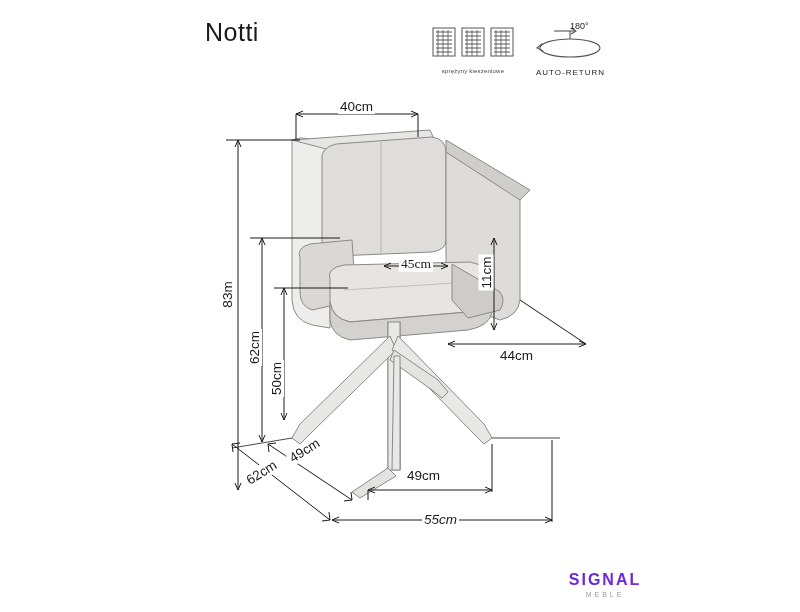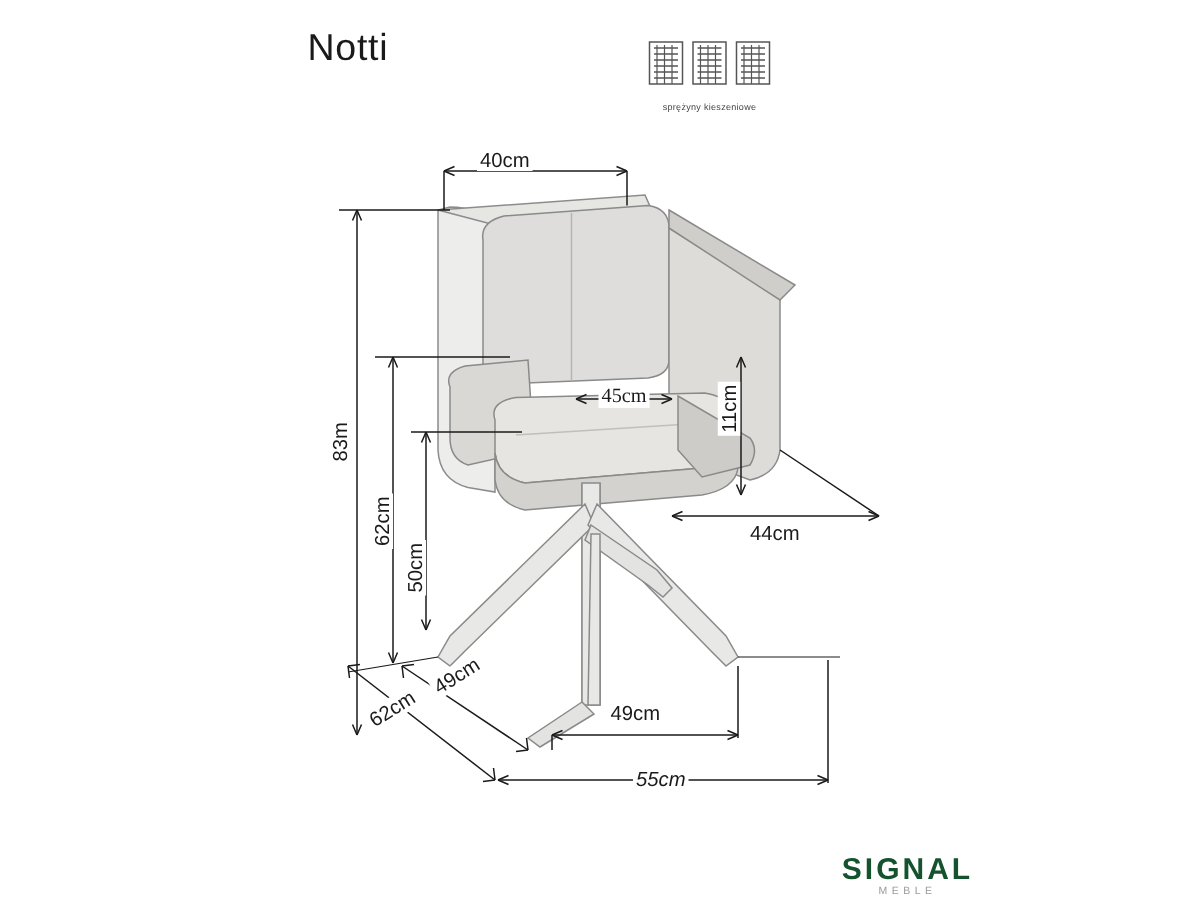--- a/index.html
+++ b/index.html
@@ -76,24 +76,24 @@
 
   
   #brand-logo {
     left: 545px;
     top: 570px;
     width: 120px;
     height: 30px;
     text-align: center;
   }
   #brand-name {
-    font-size: 20px;
+    font-size: 16px;
     font-weight: bold;
     letter-spacing: 2px;
-    color: #14532d;
+    color: #6d28d9;
     line-height: 20px;
   }
   #brand-sub {
     font-size: 7px;
     letter-spacing: 3px;
     color: #9a9a9a;
     line-height: 9px;
   }
 </style>
 </head>
@@ -119,20 +119,33 @@
           <g stroke-width="0.8">
             <path d="M9 8 v26 M14 8 v26 M19 8 v26"></path>
             <path d="M38 8 v26 M43 8 v26 M48 8 v26"></path>
             <path d="M67 8 v26 M72 8 v26 M77 8 v26"></path>
           </g>
         </g>
       </svg>
       <div class="badge-caption" id="springs-caption">sprężyny kieszeniowe</div>
     </div>
 
+    <div class="badge" id="badge-autoreturn">
+      <svg width="93" height="40" viewBox="0 0 93 40">
+        <g stroke="#555" stroke-width="1.1" fill="none">
+          <ellipse cx="46" cy="26" rx="30" ry="9"></ellipse>
+          <path d="M18 22 l-5 4 l6 3" stroke-linecap="round"></path>
+          <path d="M30 9 h22"></path>
+          <path d="M52 9 l-5 -3 M52 9 l-5 3" stroke-linecap="round"></path>
+          <path d="M46 17 v-8"></path>
+        </g>
+        <text x="46" y="7" font-family="Liberation Sans, sans-serif" font-size="9" fill="#222" text-anchor="start">180°</text>
+      </svg>
+      <div class="badge-caption" id="autoreturn-caption">AUTO-RETURN</div>
+    </div>
   </div>
 
   <svg id="drawing" class="abs" viewBox="0 0 800 612">
 
     <g>
 
       <path d="M292 140 L292 300 Q293 320 312 325 L330 328 L330 150 Q320 138 300 138 Z" fill="#ededeb" stroke="#8c8c8c" stroke-width="1"></path>
 
       <path d="M292 140 L430 130 L438 148 L330 150 Z" fill="#e6e6e3" stroke="#8c8c8c" stroke-width="1"></path>
 
@@ -217,21 +230,21 @@
       <path d="M332 520 L552 520"></path>
       <path d="M332 520 l7 -3 M332 520 l7 3"></path>
       <path d="M552 520 l-7 -3 M552 520 l-7 3"></path>
       <path d="M552 440 L552 522"></path>
 
       <path d="M492 438 L560 438" stroke-width="0.8"></path>
       <path d="M292 438 L232 448" stroke-width="0.8"></path>
     </g>
   </svg>
 
-  <div class="dim abs" style="left:318px; top:99px;">40cm</div>
+  <div class="dim abs" style="left:338px; top:99px;">40cm</div>
 
   <div class="dim abs" style="left:399px; top:256px;font-family:Liberation Serif, serif;">45cm</div>
 
   <div class="dim abs vert" style="left:468px; top:265px; transform: rotate(-90deg);">11cm</div>
 
   <div class="dim abs vert" style="left:212px; top:287px; transform: rotate(-90deg);">83m</div>
 
   <div class="dim abs vert" style="left:236px; top:340px; transform: rotate(-90deg);">62cm</div>
 
   <div class="dim abs vert" style="left:258px; top:371px; transform: rotate(-90deg);">50cm</div>

